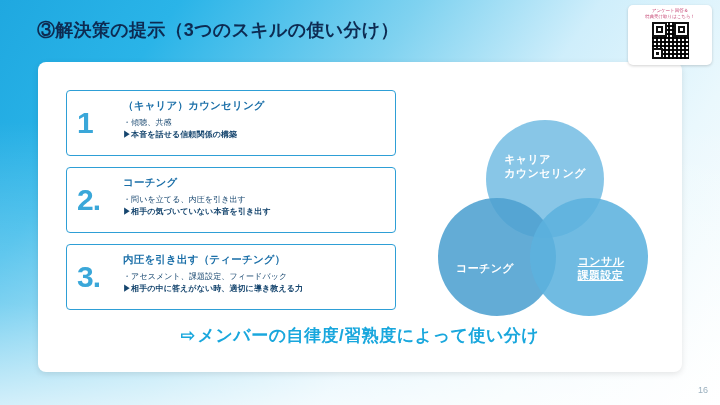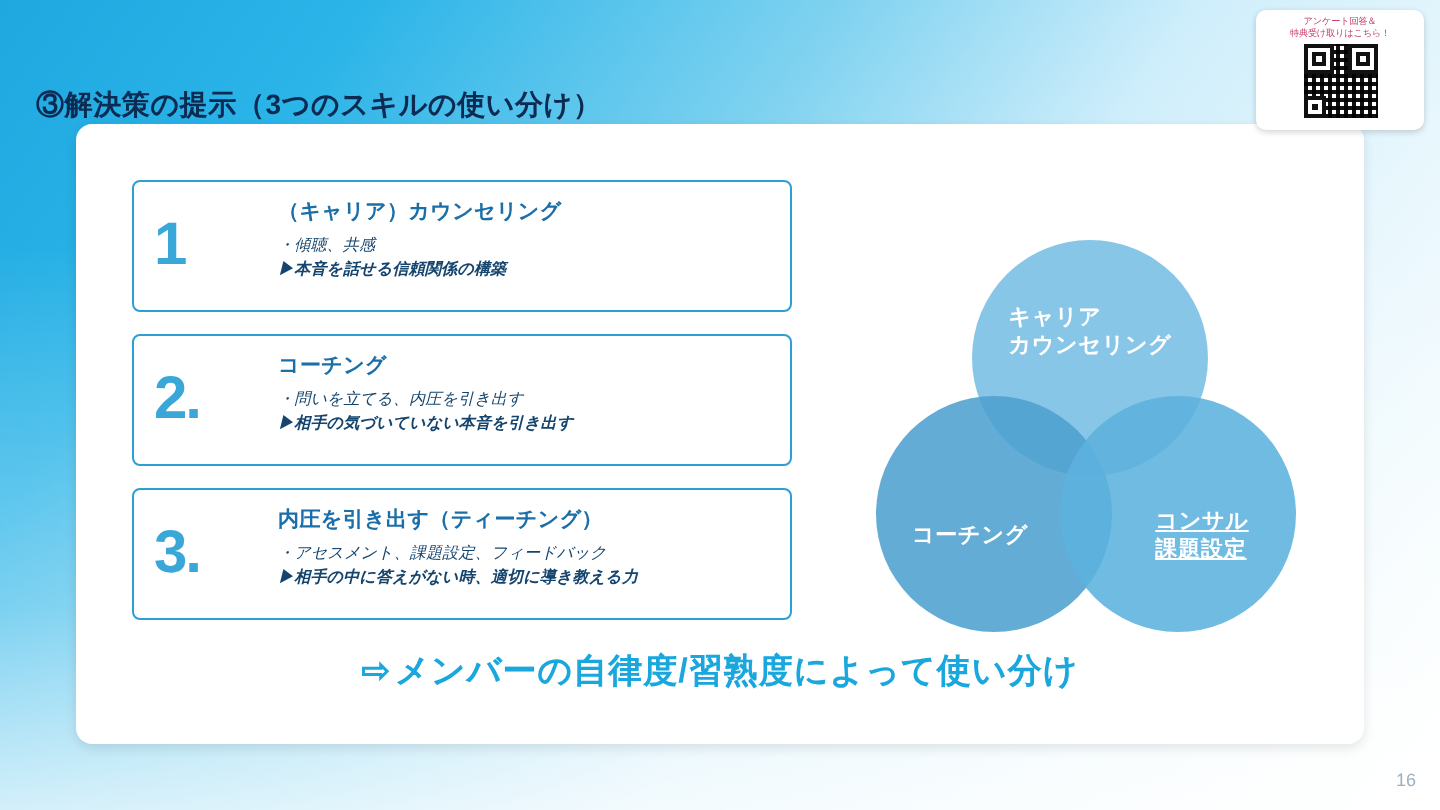--- a/index.html
+++ b/index.html
@@ -17,27 +17,26 @@
   #slide:before {
     content: "";
     position: absolute; left: 0; top: 0; right: 0; bottom: 0;
     background: linear-gradient(180deg, rgba(255,255,255,0) 30%, rgba(255,255,255,0.35) 75%, rgba(255,255,255,0.75) 100%);
     pointer-events: none;
   }
 
   
   #slide-title {
     position: absolute;
-    left: 18px; top: 18px;
-    font-size: 14px;
+    left: 37px; top: 18px;
+    font-size: 18px;
     font-weight: bold;
     color: #0d2b52;
     letter-spacing: 0.3px;
     z-index: 5;
-    margin-top: 26px;
   }
 
   
   #qr-card {
     position: absolute;
     right: 8px; top: 5px;
     width: 84px; height: 60px;
     background: #ffffff;
     border-radius: 5px;
     box-shadow: 0 1px 3px rgba(0,0,0,0.18);
@@ -100,34 +99,33 @@
   .skill-num {
     position: absolute;
     left: 10px; top: 50%;
     transform: translateY(-50%);
     font-size: 30px;
     font-weight: bold;
     color: #3aa7d9;
     line-height: 1;
     letter-spacing: -1px;
   }
-  .skill-body { position: absolute; left: 56px; top: 8px; right: 6px; margin-left: 16px; }
+  .skill-body { position: absolute; left: 56px; top: 8px; right: 6px; }
   .skill-head {
     font-size: 10.5px;
     font-weight: bold;
     color: #1b6fa8;
     margin-bottom: 4px;
     letter-spacing: 0.2px;
   }
   .skill-line {
     font-size: 8px;
     color: #15456e;
     line-height: 1.55;
     letter-spacing: 0.1px;
-    font-style: italic;
   }
   .skill-line.strong { font-weight: bold; }
 
   
   #venn {
     position: absolute;
     left: 400px; top: 58px;
     width: 215px; height: 200px;
   }
   .venn-circle {

